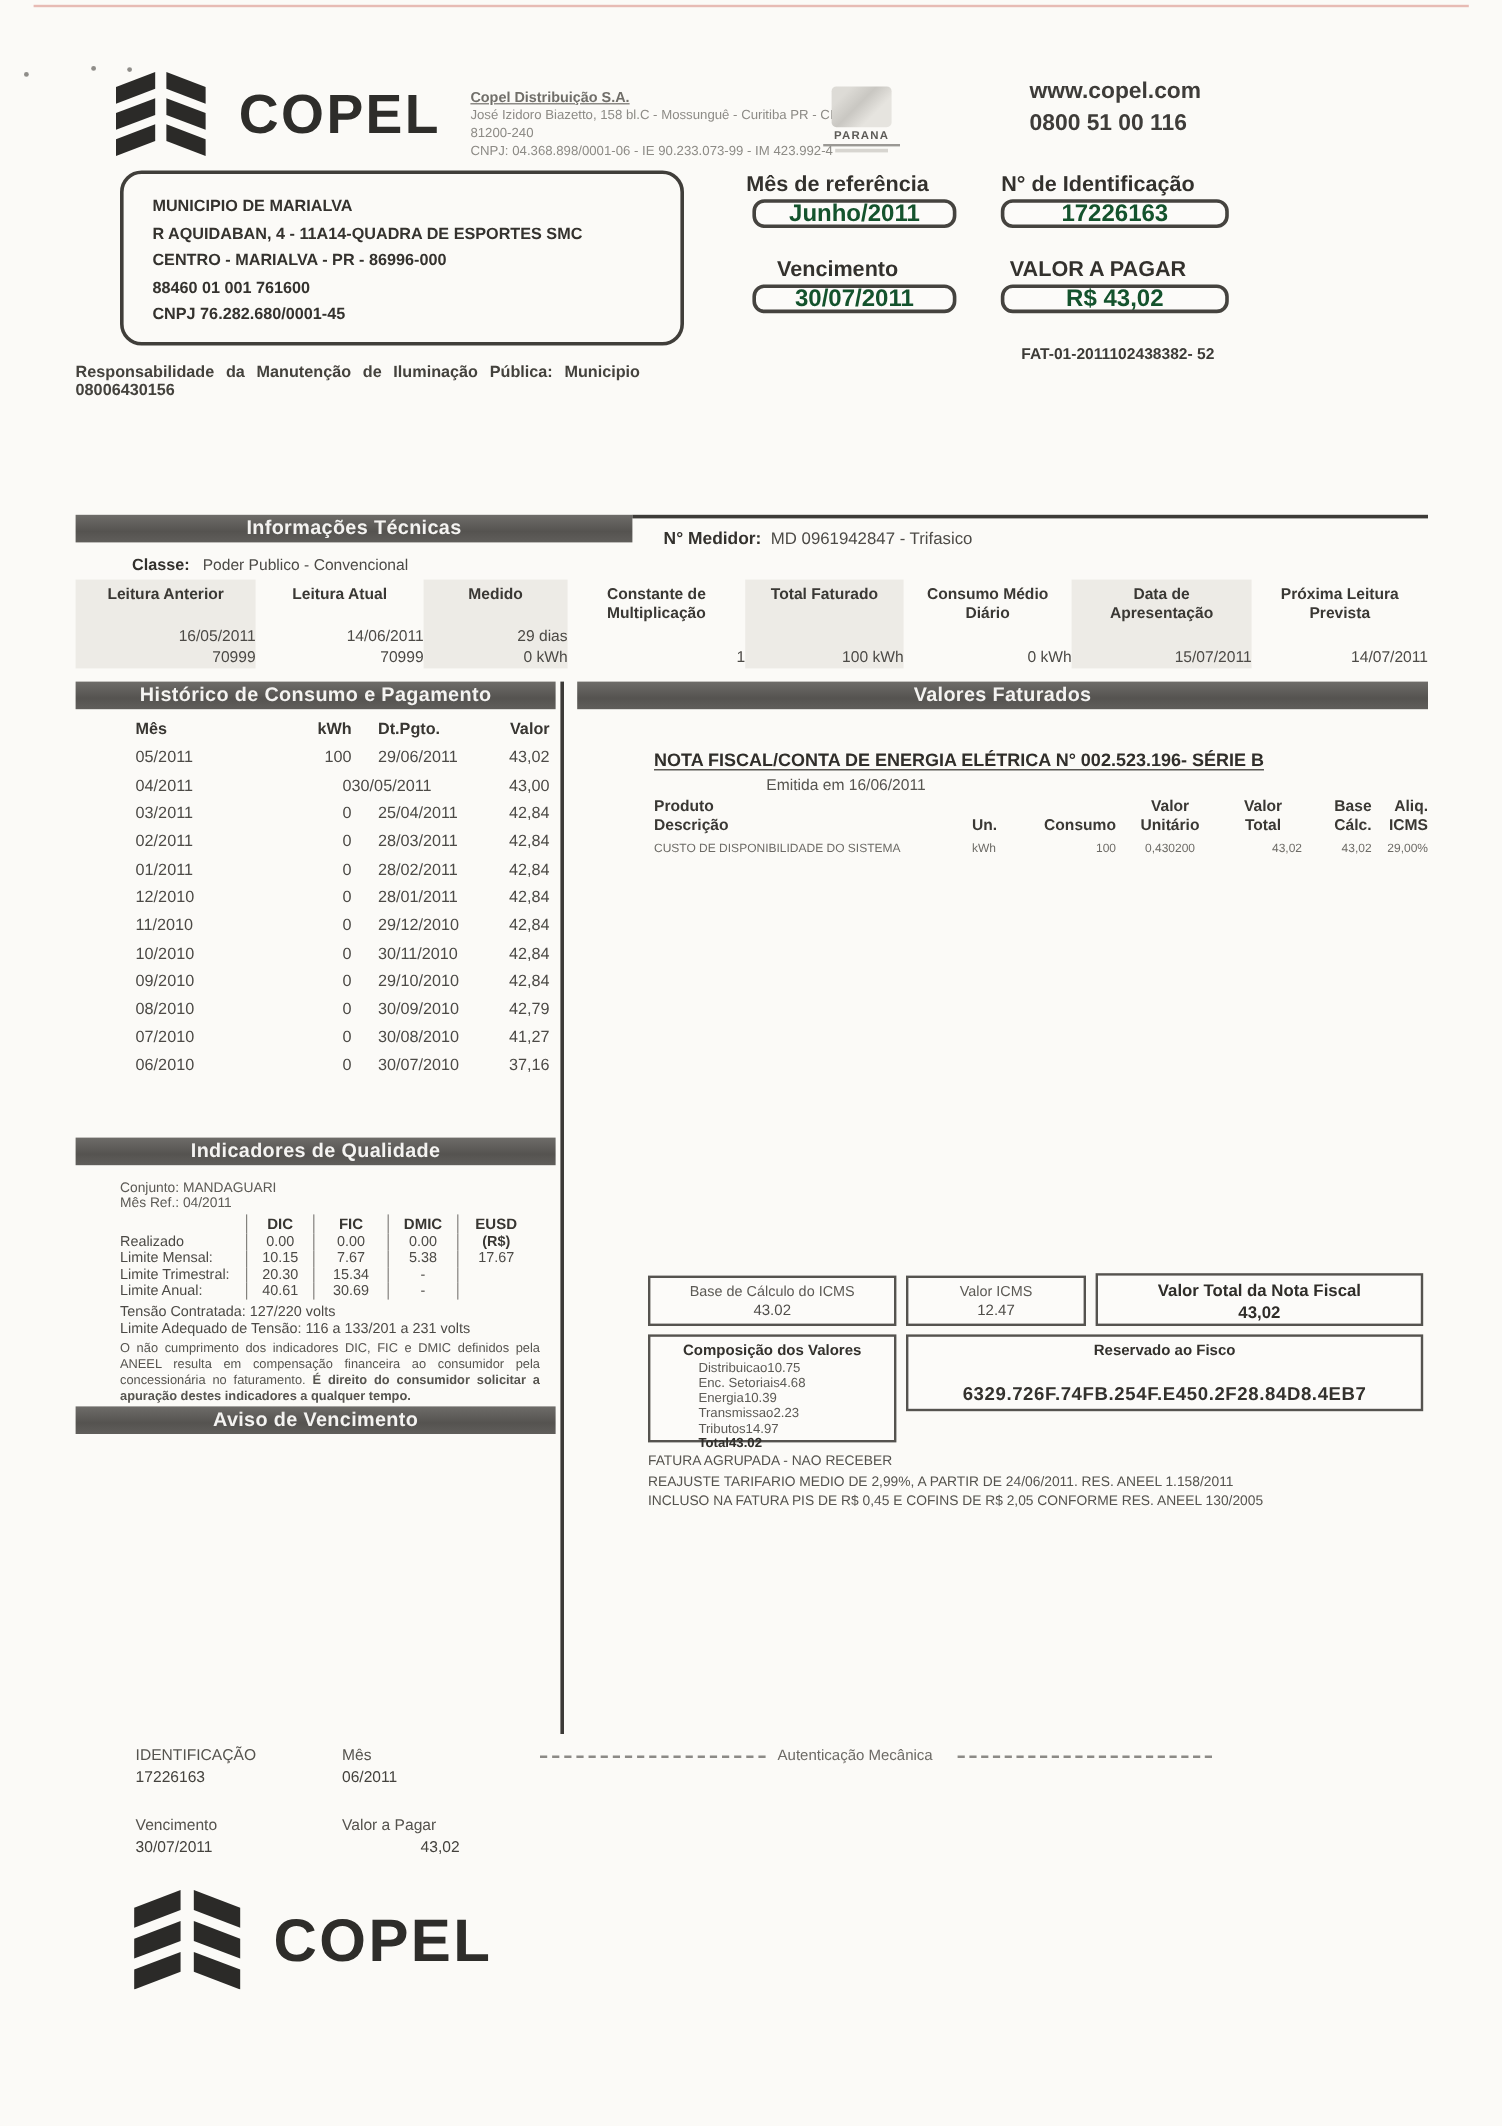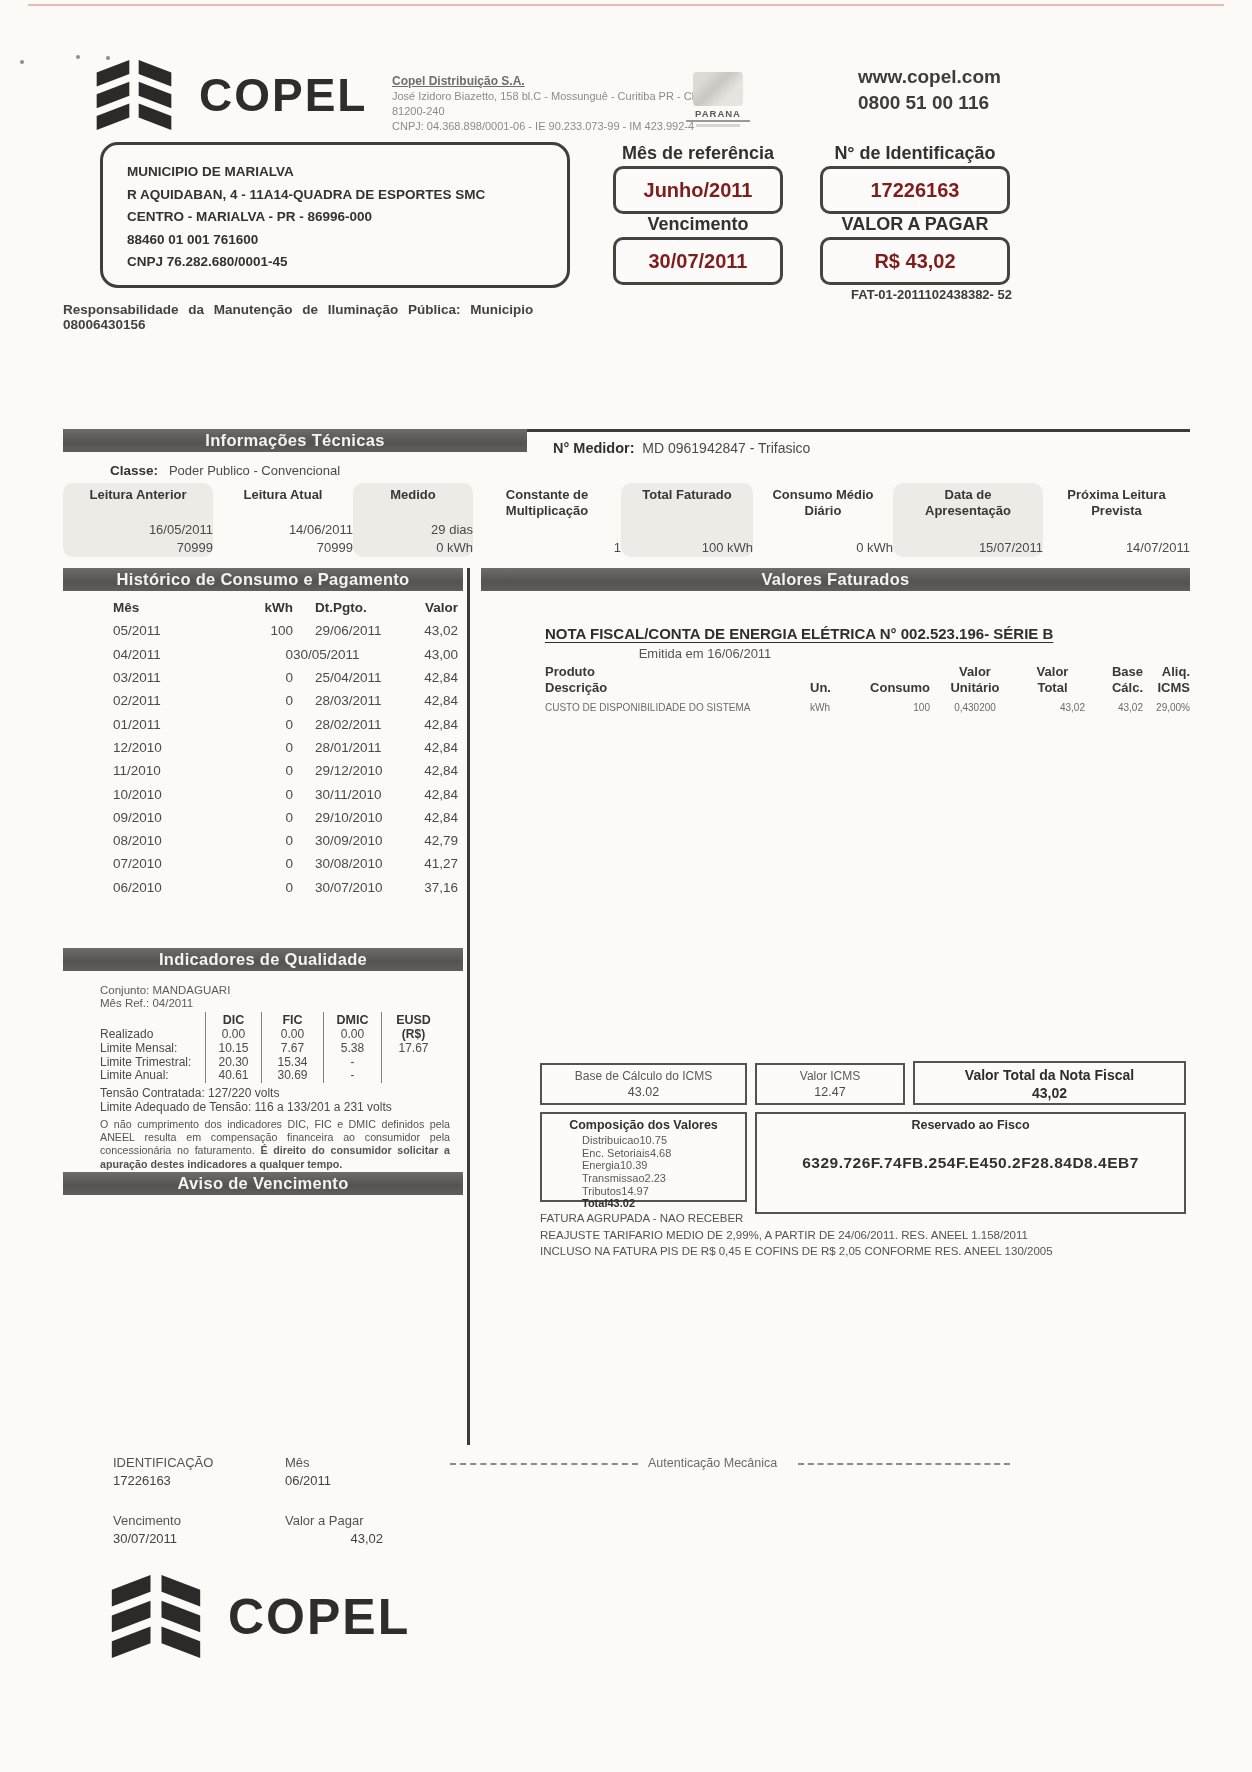--- a/index.html
+++ b/index.html
@@ -29,42 +29,42 @@
   .parana-name { font-size:9.5px; font-weight:bold; letter-spacing:1px; color:#5d5b57; border-bottom:2px solid #9a9894; padding-bottom:1px; }
   .parana-sub { height:3px; width:44px; margin:2px auto 0; background:#d7d5d0; }
   .contact { text-align:left; }
   .contact div { font-size:19px; font-weight:bold; color:#3e3c39; line-height:26px; }
 
   
   .cust-box { left:100px; top:142px; width:470px; height:146px;
     border:3px solid #403e3a; border-radius:18px; padding:16px 24px; }
   .cust-box div { font-weight:bold; font-size:13.5px; color:#34322e; line-height:22.5px; }
   .ref-label { font-weight:bold; font-size:18px; color:#33312d; text-align:center; }
-  .ref-box { border:3px solid #45433f; border-radius:10px; height:48px;
+  .ref-box { border:3px solid #45433f; border-radius:10px; height:24px;
     display:flex; align-items:center; justify-content:center;
-    font-weight:bold; font-size:20px; color:#7f1d1d; background:#fcfbf9; }
+    font-weight:bold; font-size:20px; color:#14532d; background:#fcfbf9;margin-left:14px; }
   .fat { font-weight:bold; font-size:13px; color:#3d3b37; text-align:right; }
 
   .resp { font-weight:bold; font-size:13.5px; color:#44423d; }
   .resp .l1 { word-spacing:6px; }
 
   
   .bar { position:absolute; height:23px; background:linear-gradient(#6e6c69,#555350 60%,#605e5b);
     color:#f4f3f1; font-weight:bold; font-size:16.5px; display:flex; align-items:center;
     justify-content:center; letter-spacing:.3px; }
   .hline { position:absolute; background:#3d3b38; }
 
   
   .meter-line { font-size:14px; color:#4c4a46; }
   .meter-line b { font-size:14.5px; color:#33312d; }
   .classe-line { font-size:13px; color:#4c4a46; }
   .classe-line b { font-size:13.5px; color:#33312d; }
   .ti-table { left:63px; top:483px; width:1127px; display:grid;
     grid-template-columns:150px 140px 120px 148px 132px 140px 150px 147px; }
-  .ti-col { padding-top:4px; min-height:72px;border-radius:10px; }
+  .ti-col { padding-top:4px; min-height:72px; }
   .ti-col.shade { background:#edebe6; }
   .ti-h { font-weight:bold; font-size:13px; color:#3a3834; text-align:center;
     height:34px; line-height:16px; padding:0 10px; }
   .ti-v { font-size:13px; color:#4c4a46; text-align:right; height:18px; line-height:18px; }
 
   
   .hist { left:113px; top:596px; width:345px; font-size:13.5px; color:#4c4a46; }
   .h-row { display:grid; grid-template-columns:100px 80px 115px 50px; height:23.3px; align-items:center; }
   .h-row.hdr { font-weight:bold; color:#383632; }
   .tr { text-align:right; }
@@ -425,21 +425,21 @@
     <div class="comp-row">
         <span>Tributos</span>
         <span>14.97</span>
       </div>
     <div class="comp-row bold">
         <span>Total</span>
         <span>43.02</span>
       </div>
   </div>
 
-  <div class="obox" style="left:755px; top:1112px; width:431px; height:102px;">
+  <div class="obox" style="left:755px; top:1112px; width:431px; height:64px;">
     <div class="comp-title">Reservado ao Fisco</div>
     <div class="fisco-code">6329.726F.74FB.254F.E450.2F28.84D8.4EB7</div>
   </div>
 
   <div class="abs nota-lines" style="left:540px; top:1210px; width:655px;">
     <div>FATURA AGRUPADA - NAO RECEBER</div>
     <div>REAJUSTE TARIFARIO MEDIO DE 2,99%, A PARTIR DE 24/06/2011. RES. ANEEL 1.158/2011</div>
     <div>INCLUSO NA FATURA PIS DE R$ 0,45 E COFINS DE R$ 2,05 CONFORME RES. ANEEL 130/2005</div>
   </div>
 

